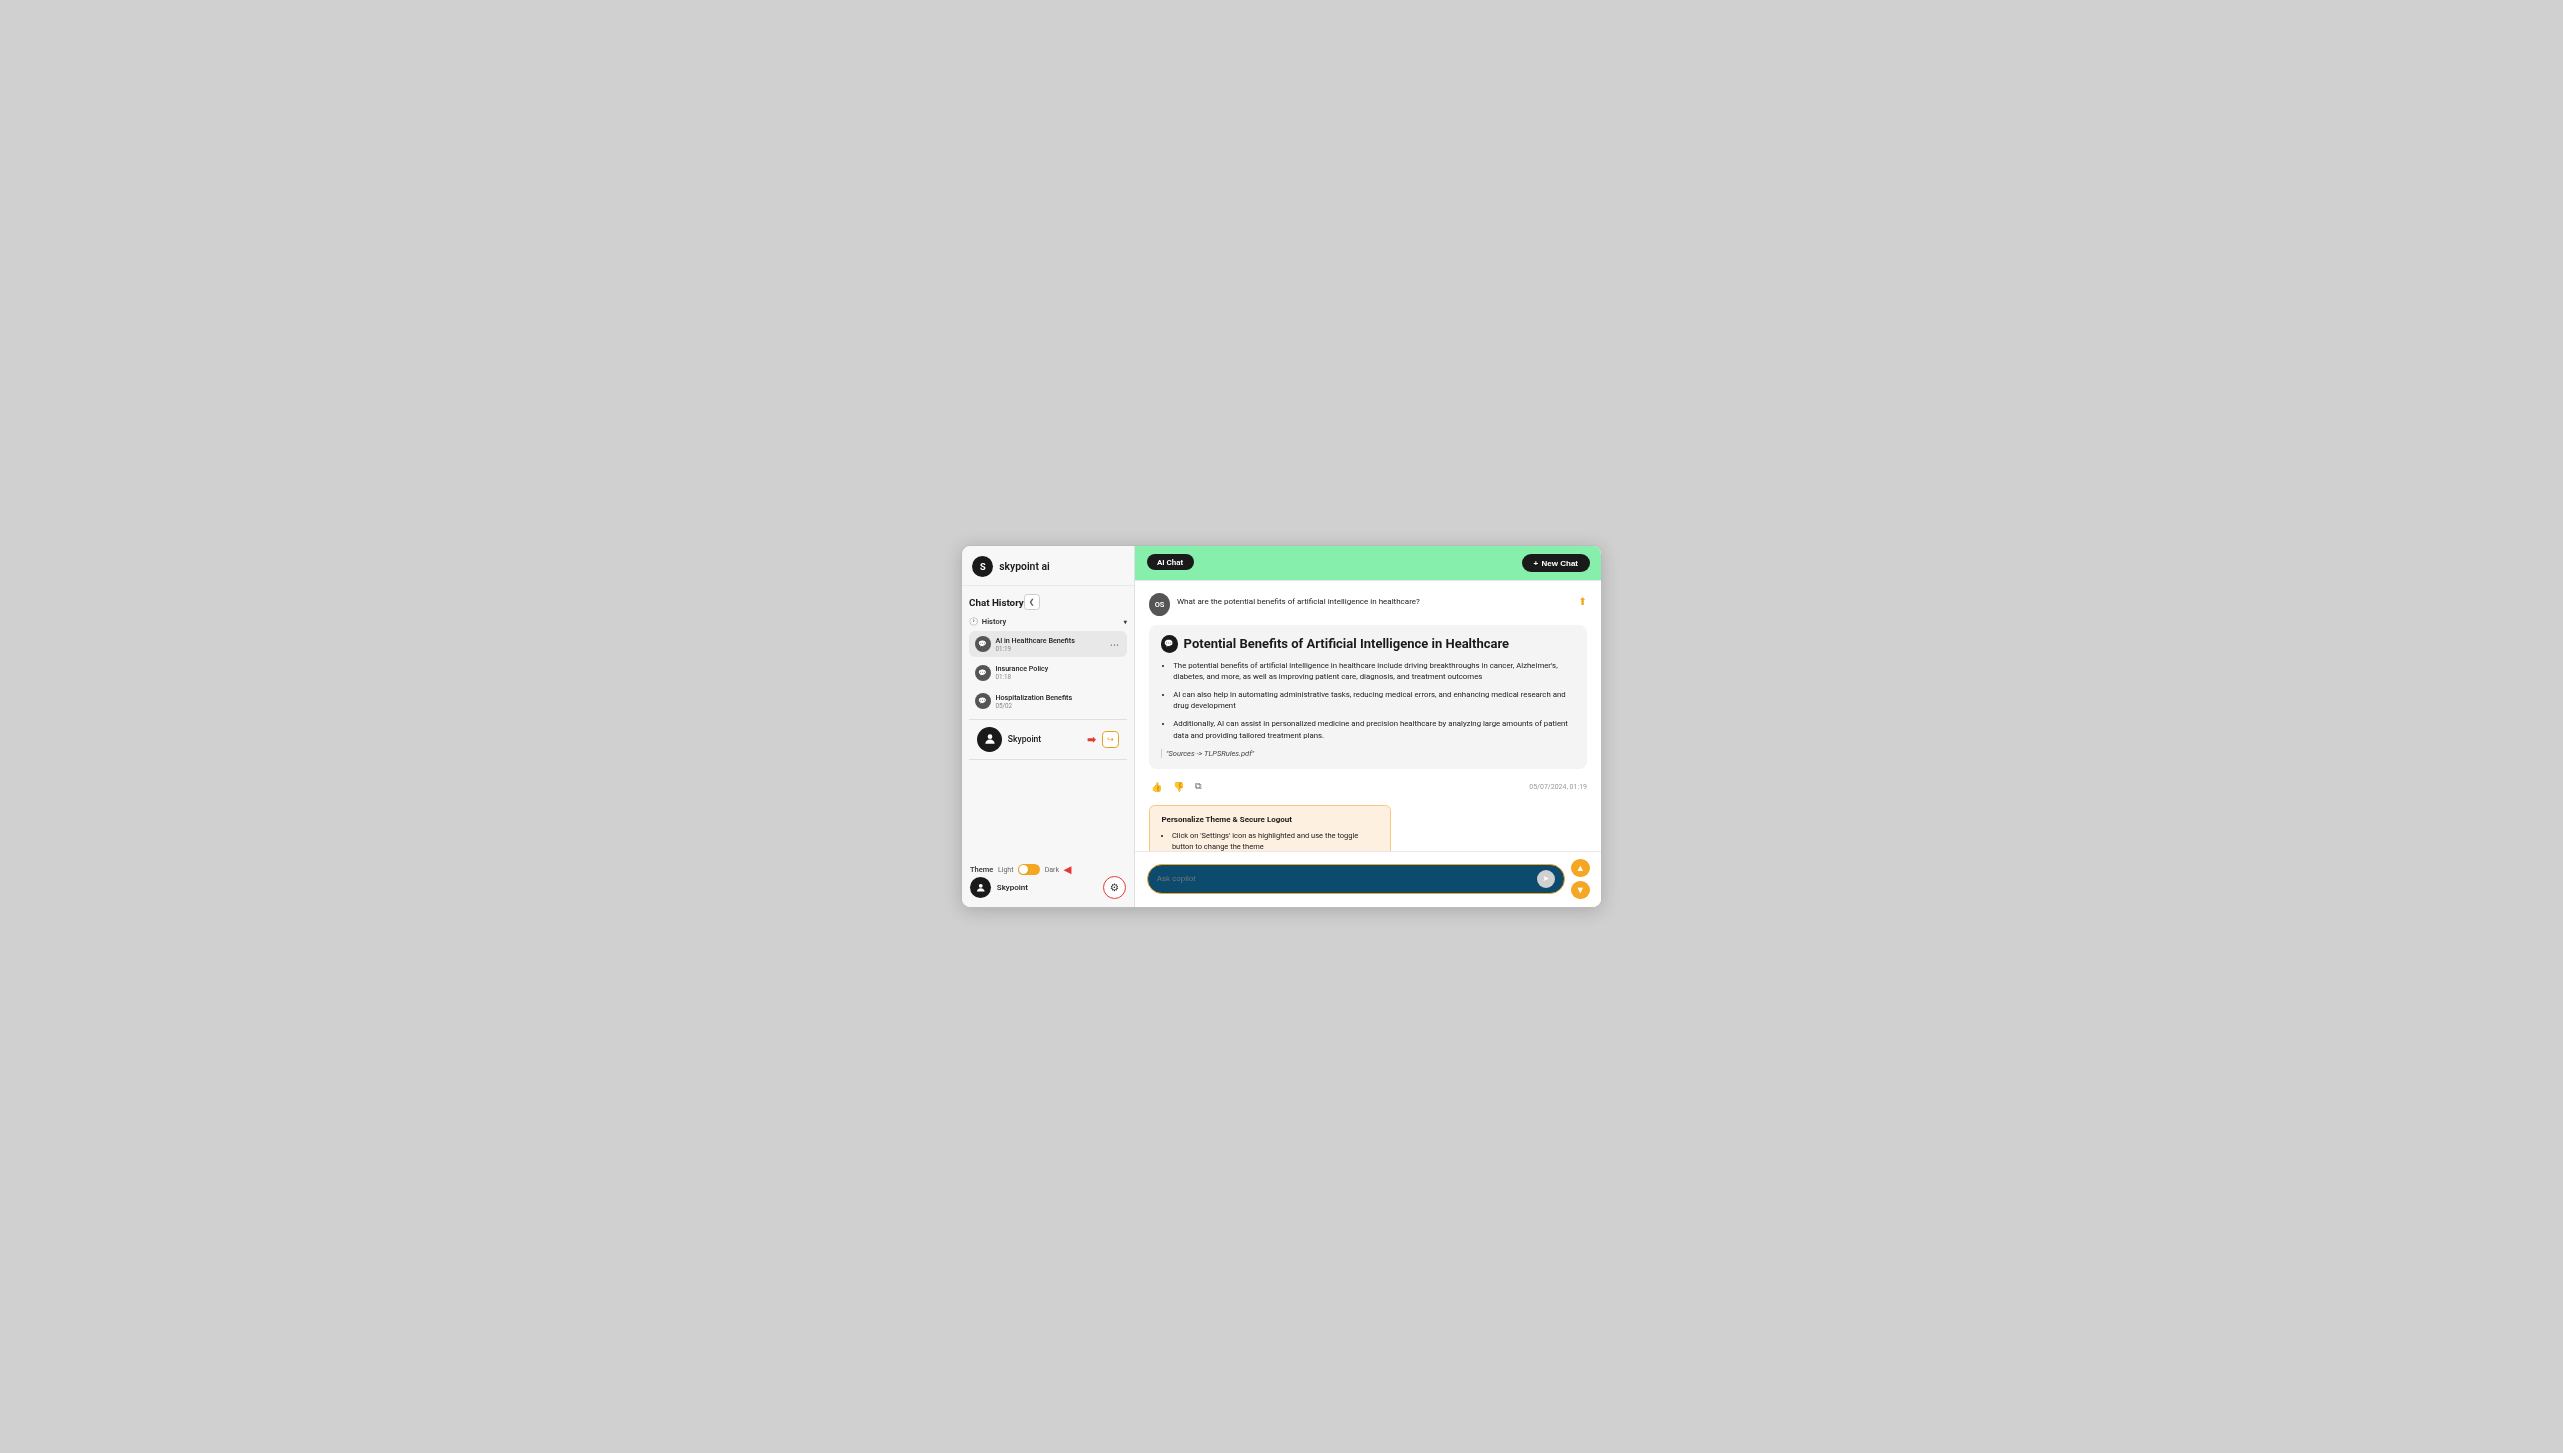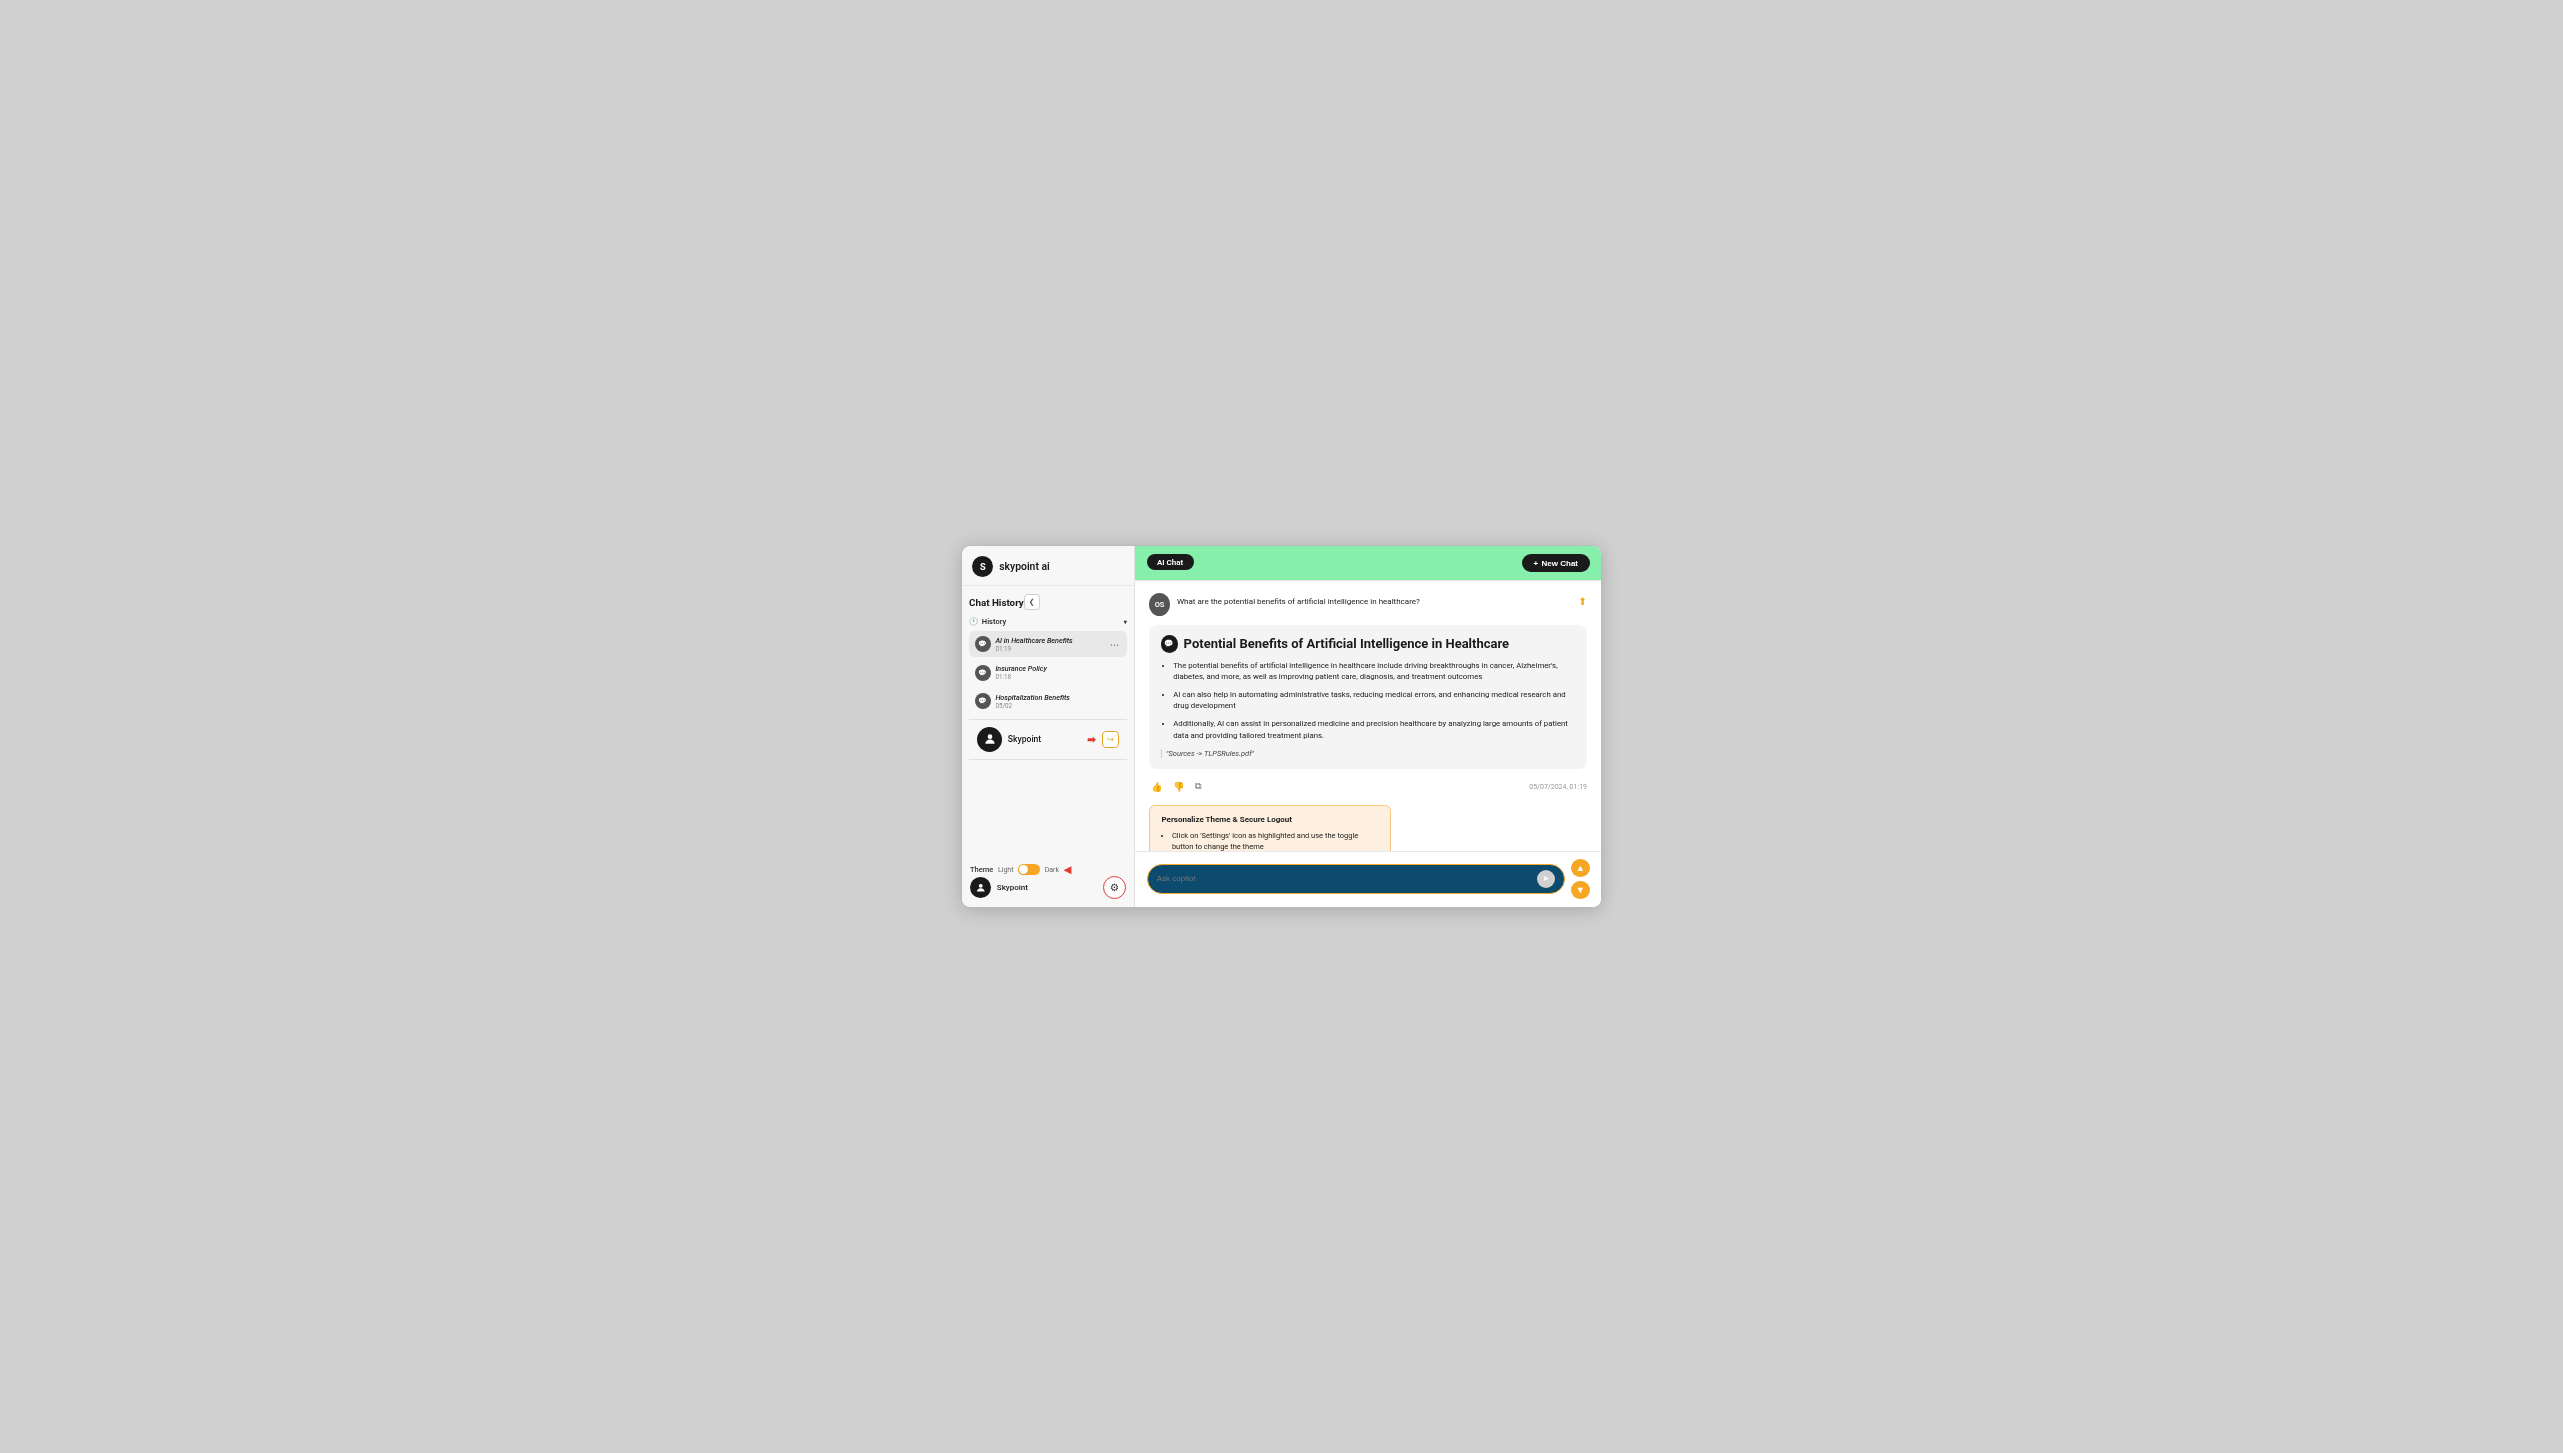--- a/index.html
+++ b/index.html
@@ -126,21 +126,20 @@
       flex: 1;
       min-width: 0;
     }
     .chat-item-name {
       font-size: 7.2px;
       font-weight: 500;
       color: #1a1a1a;
       white-space: nowrap;
       overflow: hidden;
       text-overflow: ellipsis;
-      font-style: italic;
     }
     .chat-item-time {
       font-size: 6.3px;
       color: #888;
     }
     .chat-item-more {
       font-size: 9.2px;
       color: #555;
       padding: 1.2px 2.3px;
     }

